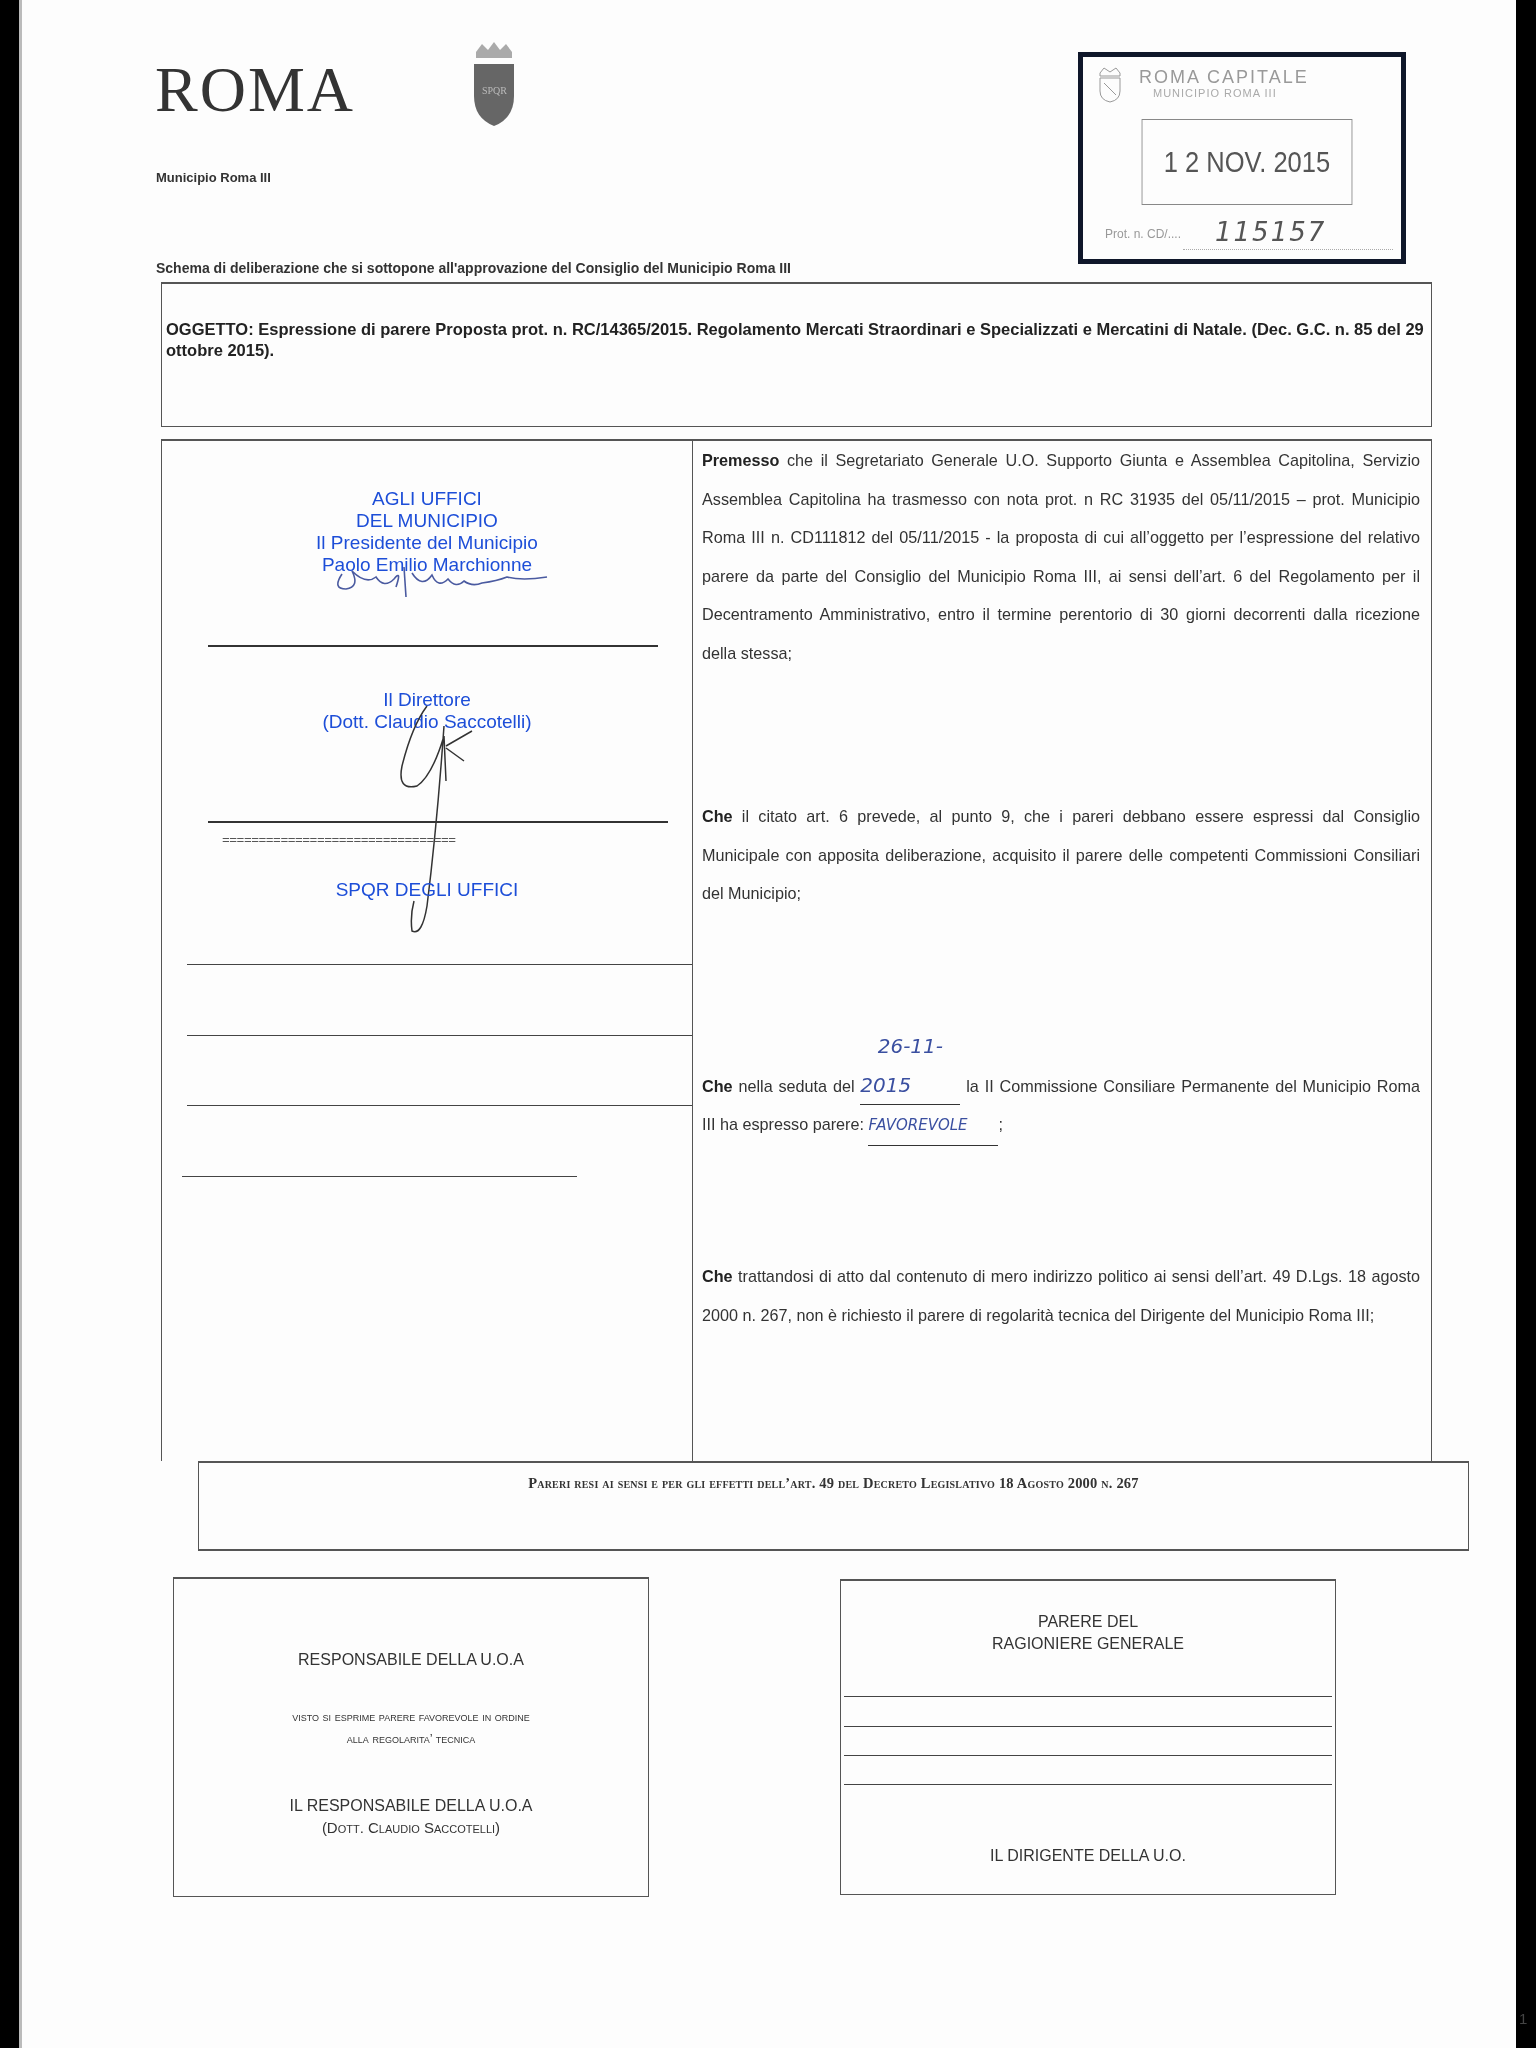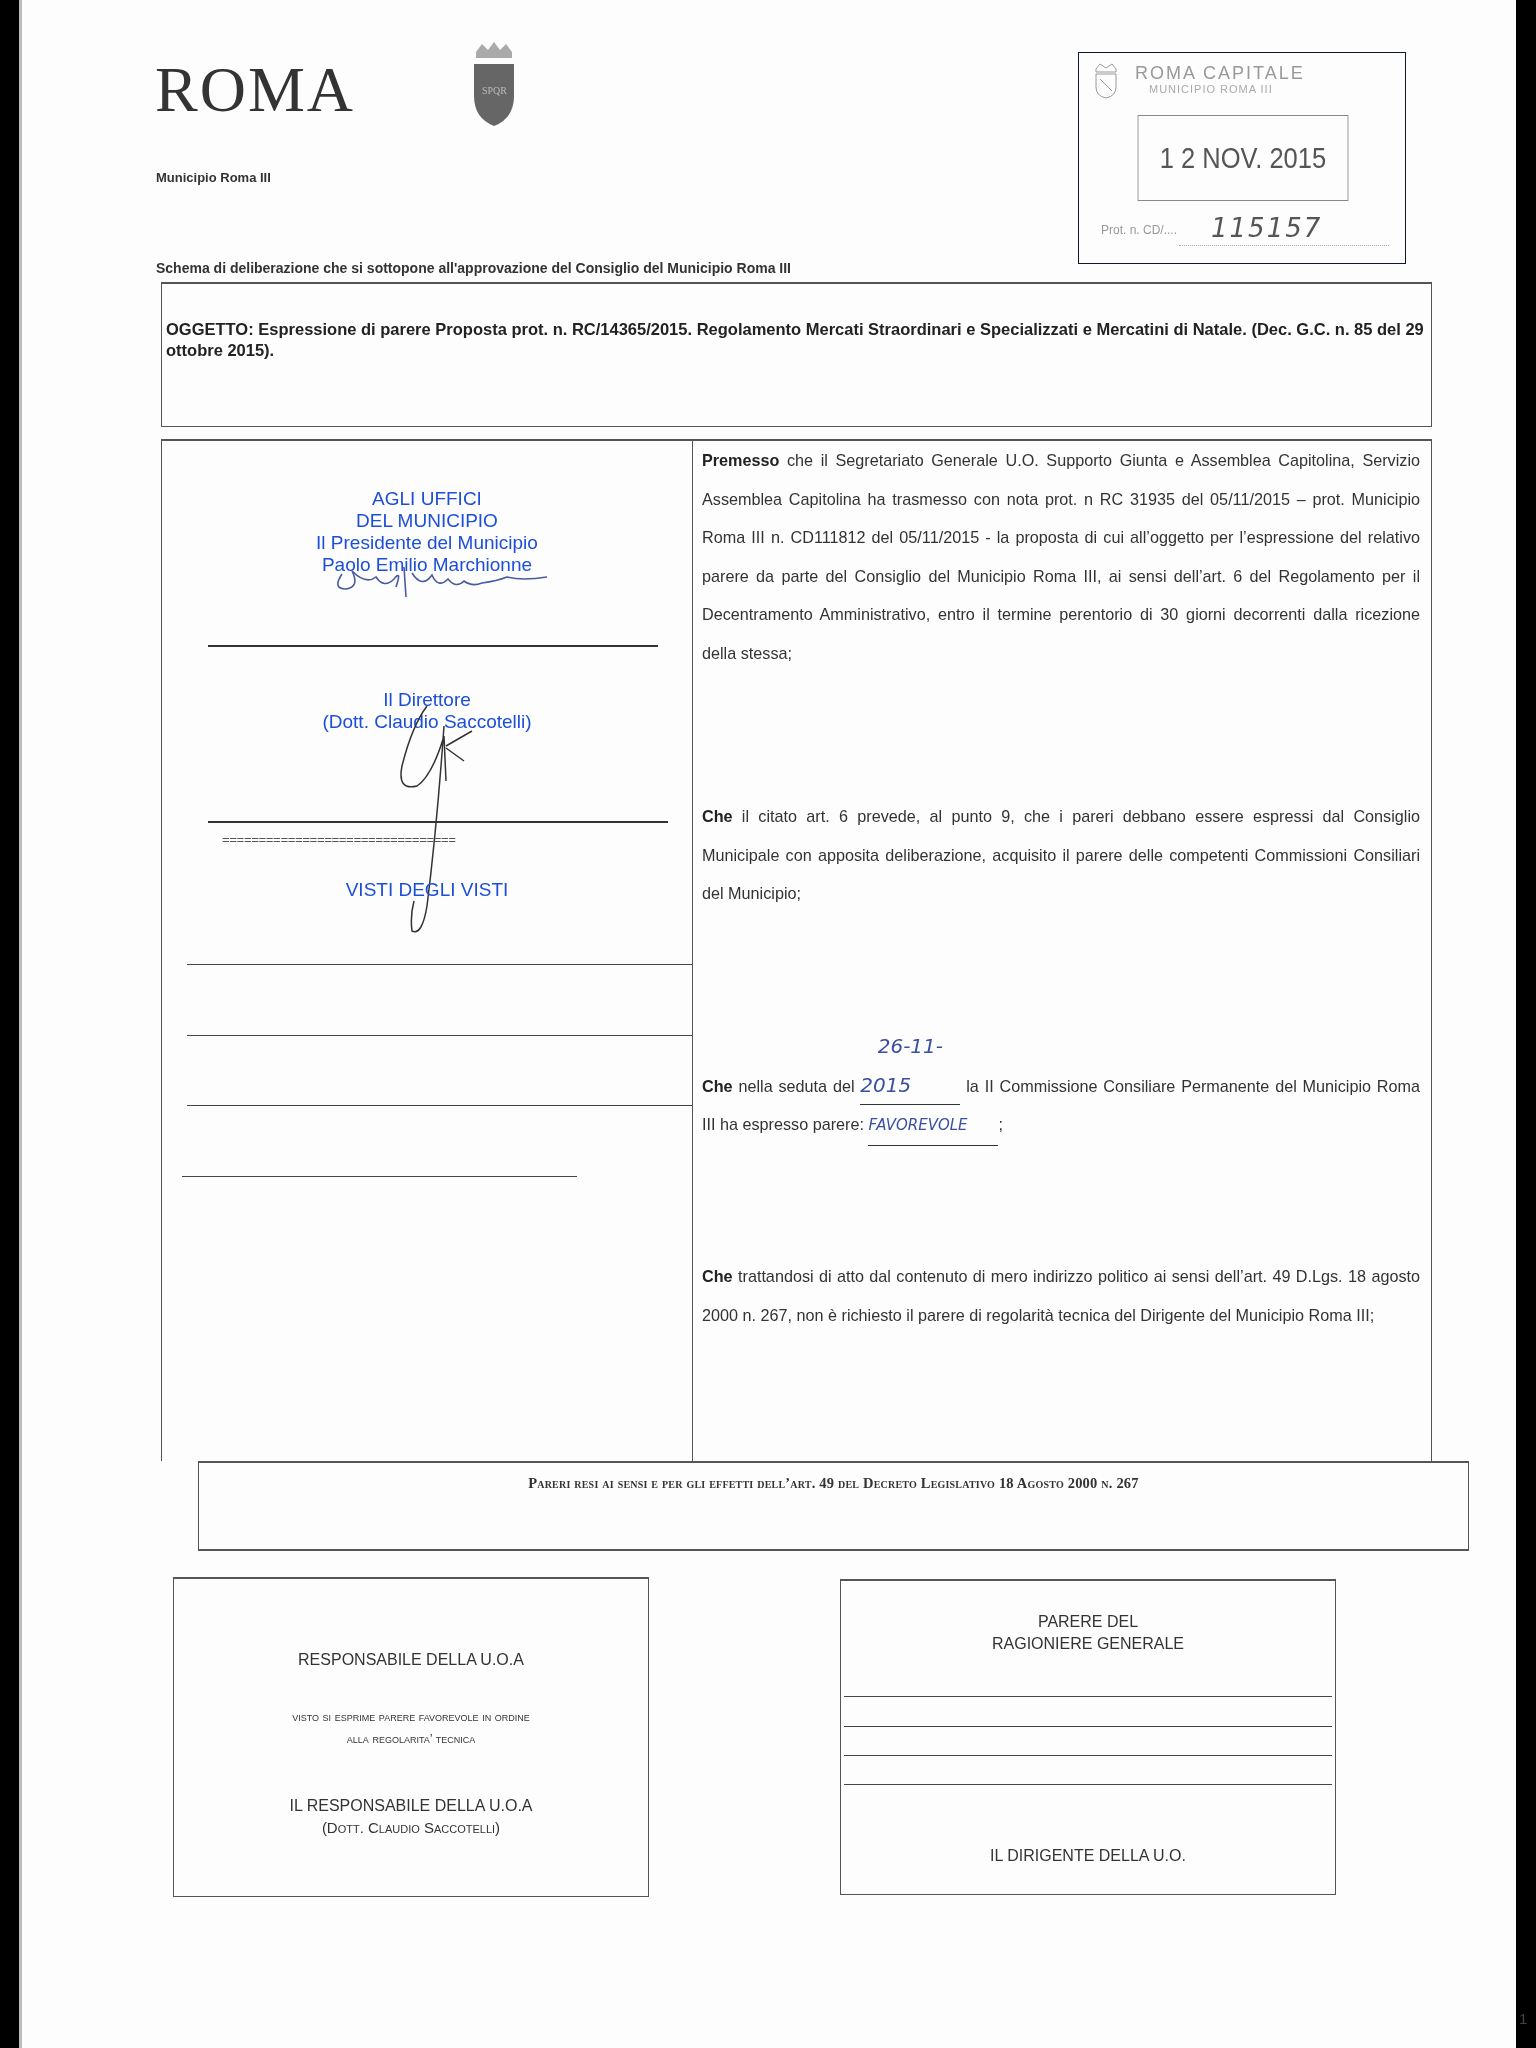--- a/index.html
+++ b/index.html
@@ -18,21 +18,21 @@
   .logo-text {
     left: 133px; top: 58px; font-family: "Liberation Serif", serif;
     font-size: 64px; letter-spacing: 2px; color: #333; line-height: 1;
   }
   .crest {
     left: 446px; top: 42px; width: 52px; height: 86px;
   }
   .municipio { left: 134px; top: 170px; font-size: 13px; font-weight: bold; color: #333; }
   .stamp {
     left: 1056px; top: 52px; width: 328px; height: 212px;
-    border: 1px solid #0f172a; box-sizing: border-box;
+    border: 5px solid #0f172a; box-sizing: border-box;
   }
   .stamp-head1 { left: 56px; top: 10px; font-size: 18px; letter-spacing: 2px; color: #999; }
   .stamp-head2 { left: 70px; top: 30px; font-size: 11px; letter-spacing: 1px; color: #aaa; }
   .stamp-crest { left: 14px; top: 10px; width: 26px; height: 36px; }
   .stamp-datebox {
     left: 40px; top: 62px; width: 248px; height: 86px;
     border: 1px solid #888; box-sizing: border-box;
     display: flex; align-items: center; justify-content: center;
     font-family: "Liberation Sans Narrow", "Liberation Sans", sans-serif;
     font-size: 30px; color: #555; transform: scaleX(0.85);
@@ -128,21 +128,21 @@
       <div class="hline" style="left:46px;top:204px;width:450px"></div>
 
       <div class="center-line" style="top:248px">Il Direttore</div>
       <div class="center-line" style="top:270px">(Dott. Claudio Saccotelli)</div>
       <svg class="sig" style="left:210px;top:245px" width="120" height="300" viewBox="0 0 120 300">
         <path d="M55 20 Q40 40 30 80 Q25 105 45 100 Q60 90 72 50 L74 95 M74 60 L100 45 M74 62 L92 75 M72 40 Q65 140 55 220 Q50 250 40 245 Q38 230 42 215" fill="none" stroke="#333" stroke-width="1.5"></path>
       </svg>
       <div class="hline" style="left:46px;top:380px;width:460px"></div>
       <div class="eq-line" style="top:392px">================================</div>
 
-      <div class="center-line" style="top:438px">VISTI DEGLI VISTI</div>
+      <div class="center-line" style="top:438px">SPQR DEGLI UFFICI</div>
       <div class="hline-thin" style="left:25px;top:523px;width:505px"></div>
       <div class="hline-thin" style="left:25px;top:594px;width:505px"></div>
       <div class="hline-thin" style="left:25px;top:664px;width:505px"></div>
       <div class="hline-thin" style="left:20px;top:735px;width:395px"></div>
     </div>
 
     <div class="right-col">
       <div class="para" style="top:0px">
         <b>Premesso</b><span> che il Segretariato Generale U.O. Supporto Giunta e Assemblea Capitolina, Servizio Assemblea Capitolina ha trasmesso con nota prot. n RC 31935 del 05/11/2015 – prot. Municipio Roma III n. CD111812 del 05/11/2015 - la proposta di cui all’oggetto per l’espressione del relativo parere da parte del Consiglio del Municipio Roma III, ai sensi dell’art. 6 del Regolamento per il Decentramento Amministrativo, entro il termine perentorio di 30 giorni decorrenti dalla ricezione della stessa;</span>
       </div>

